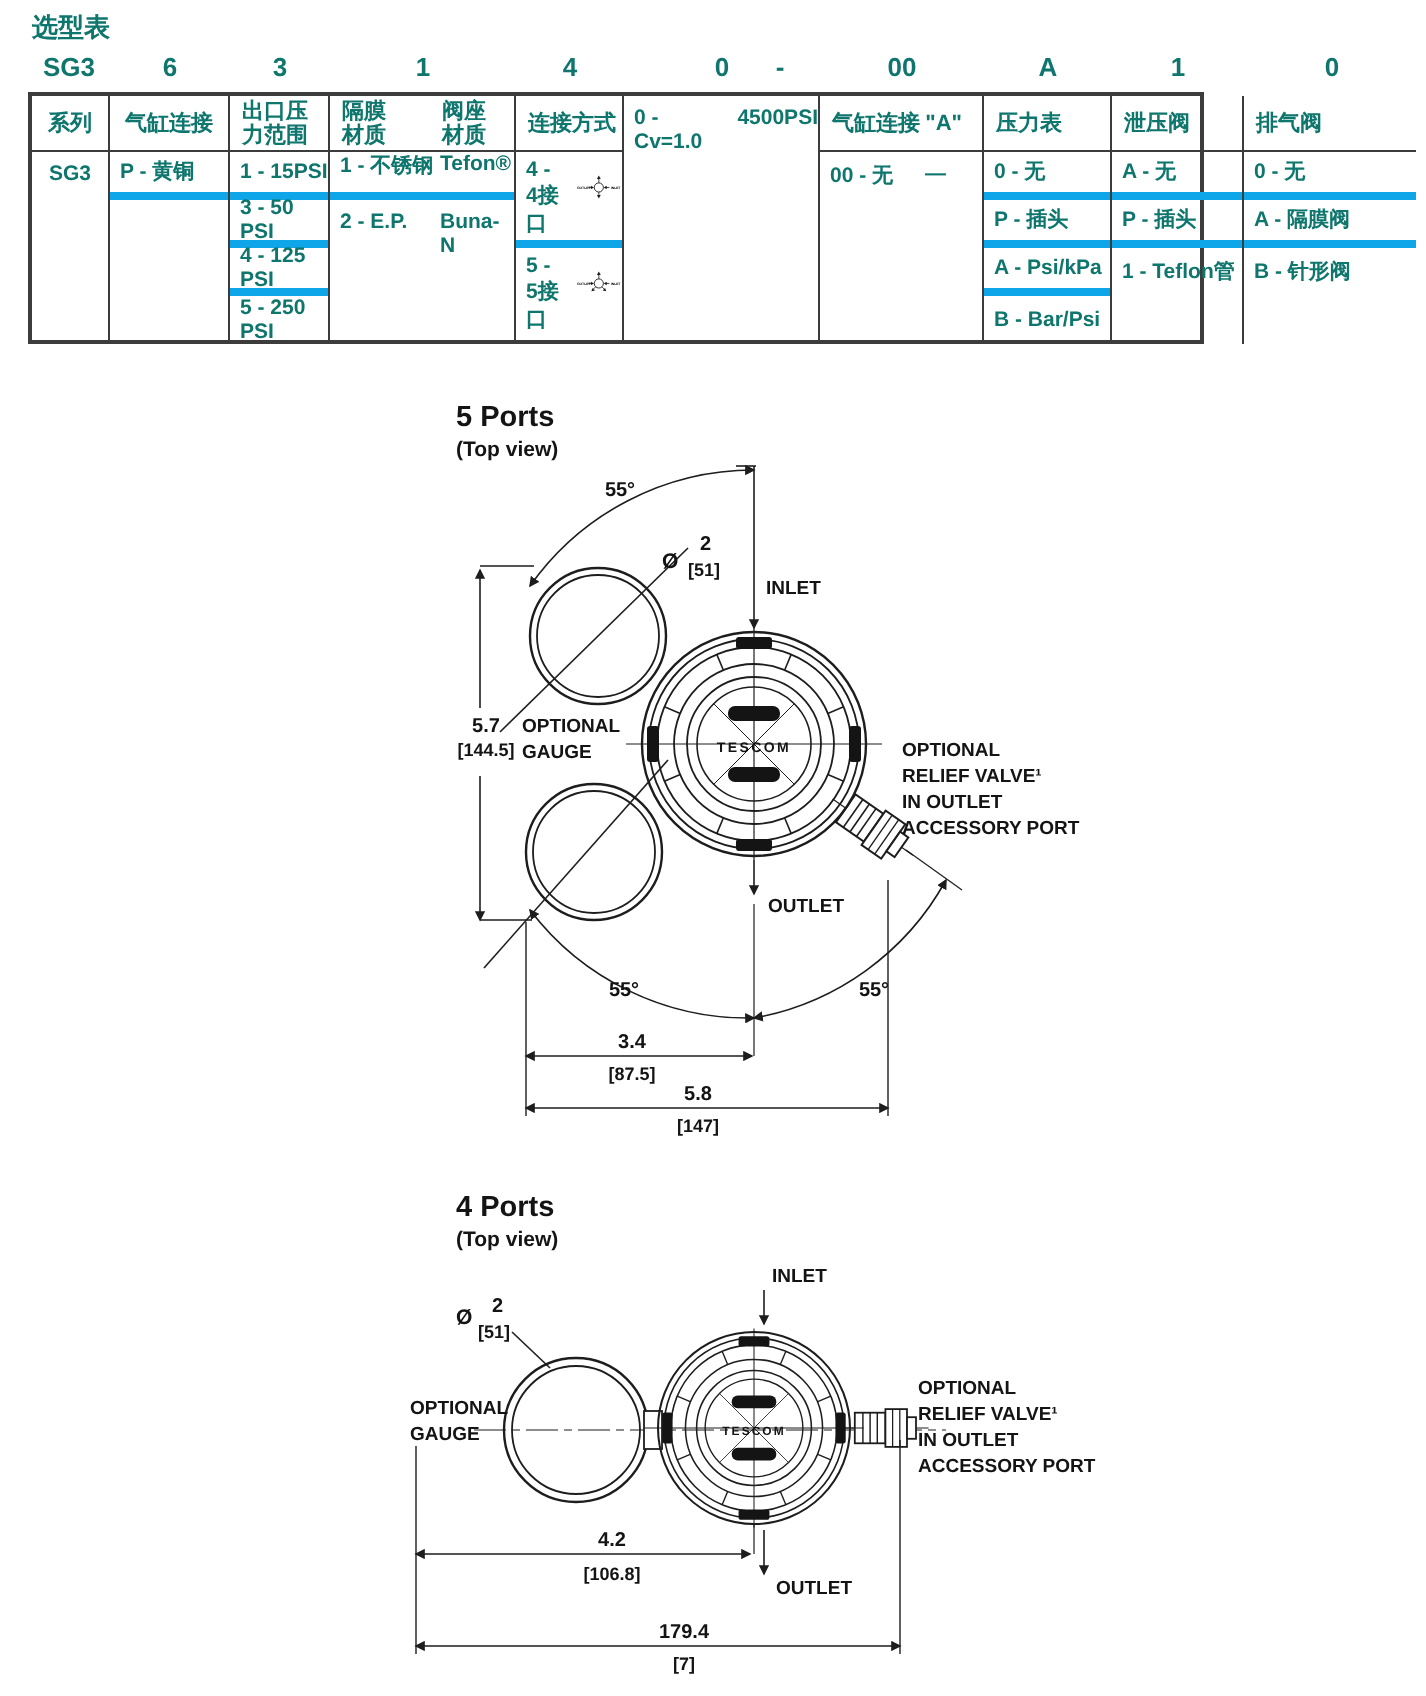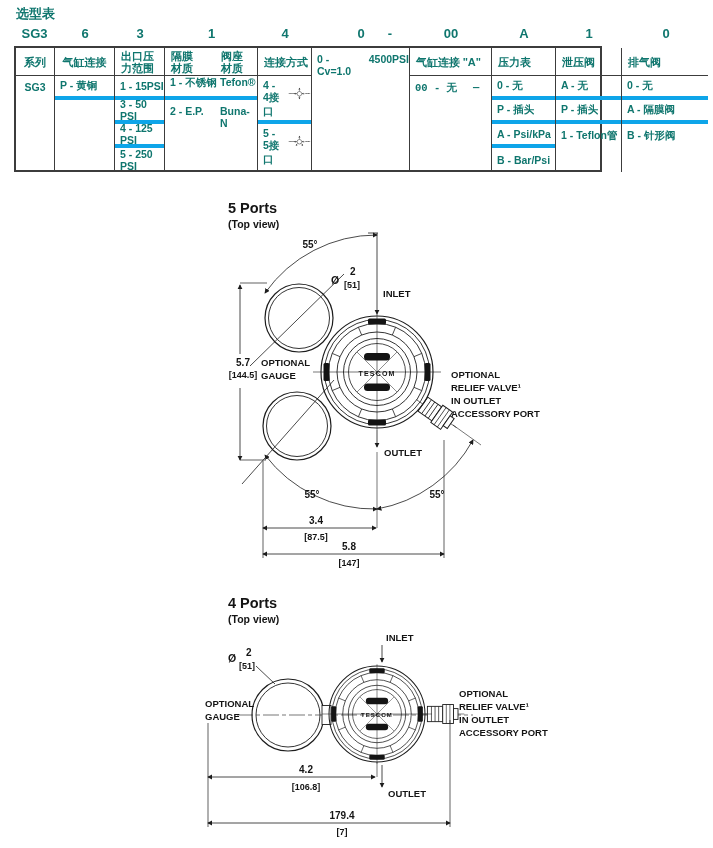--- a/index.html
+++ b/index.html
@@ -150,21 +150,21 @@
         <span>0 - Cv=1.0</span>
         <span>4500PSI</span>
       </div>
     </div>
 
     <div class="col">
       <div class="hcell hpad" style="justify-content:space-between;padding-right:10px;">
         <span>气缸连接</span>
         <span>"A"</span>
       </div>
-      <div class="cell grow top" style="gap:16px;font-family:Liberation Mono, monospace;">
+      <div class="cell grow top" style="gap:16px;">
         <span>00 - 无</span>
         <span>—</span>
       </div>
     </div>
 
     <div class="col">
       <div class="hcell hpad">压力表</div>
       <div class="cell r24 bb">0 - 无</div>
       <div class="cell r24 bb">P - 插头</div>
       <div class="cell r24 bb">A - Psi/kPa</div>

